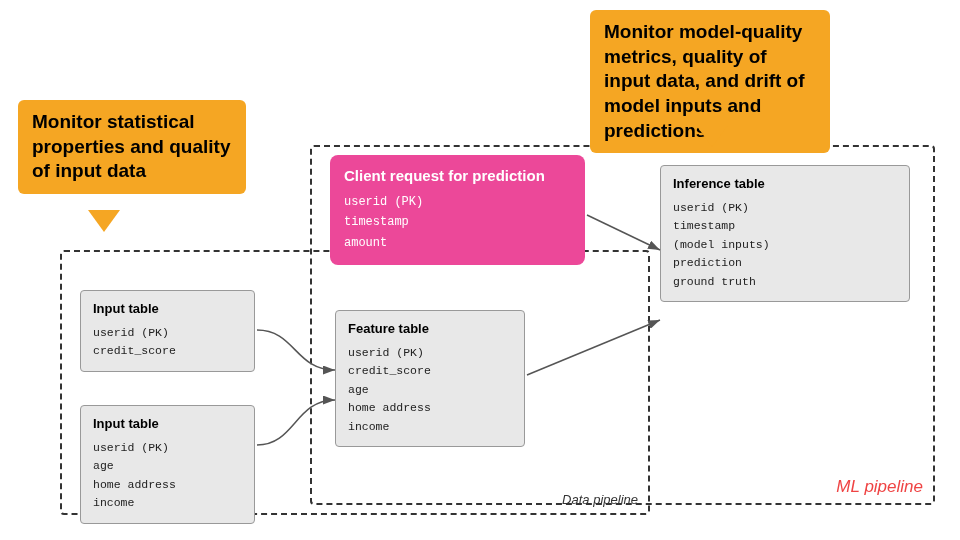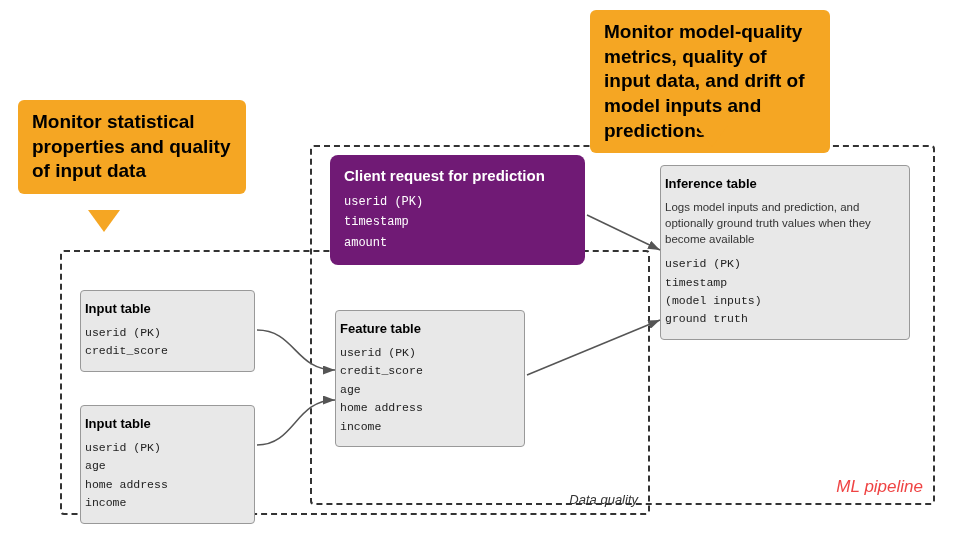--- a/index.html
+++ b/index.html
@@ -93,21 +93,21 @@
       font-style: italic;
       color: #333;
     }
 
     
     .table-box {
       position: absolute;
       background: #e8e8e8;
       border: 1.5px solid #999;
       border-radius: 4px;
-      padding: 10px 4px;
+      padding: 10px 12px;
     }
 
     .table-box .table-title {
       font-weight: bold;
       font-size: 13px;
       margin-bottom: 8px;
     }
 
     .table-box .table-fields {
       font-family: 'Courier New', monospace;
@@ -143,21 +143,21 @@
       left: 660px;
       width: 250px;
     }
 
     
     .client-request-box {
       position: absolute;
       top: 155px;
       left: 330px;
       width: 255px;
-      background: #701a75;
+      background: #ec4899;
       border-radius: 8px;
       padding: 12px 14px;
       color: #fff;
     }
 
     .client-request-box .client-title {
       font-weight: bold;
       font-size: 15px;
       margin-bottom: 8px;
     }
@@ -179,21 +179,21 @@
     }
   </style>
 </head>
 <body>
 
 <div class="ml-pipeline">
   <span class="ml-pipeline-label">ML pipeline</span>
 </div>
 
 <div class="data-pipeline">
-  <span class="data-pipeline-label">Data quality</span>
+  <span class="data-pipeline-label">Data pipeline</span>
 </div>
 
 <div class="callout-box callout-left">
   <span>Monitor statistical properties and quality of input data</span>
 </div>
 
 <div class="callout-box callout-right">
   <span>Monitor model-quality metrics, quality of input data, and drift of model inputs and predictions</span>
 </div>
 
@@ -234,25 +234,25 @@
     <div>userid (PK)</div>
     <div>credit_score</div>
     <div>age</div>
     <div>home address</div>
     <div>income</div>
   </div>
 </div>
 
 <div class="table-box inference-table">
   <div class="table-title">Inference table</div>
-  <div style="font-size:11.5px; color:#333; margin-bottom:8px; line-height:1.4;">Logs model inputs and prediction, and optionally ground truth values when they become available</div>
   <div class="table-fields">
     <div>userid (PK)</div>
     <div>timestamp</div>
     <div>(model inputs)</div>
+    <div>prediction</div>
     <div>ground truth</div>
   </div>
 </div>
 
 <svg class="arrows-svg">
 
   <defs>
     <marker id="arrowhead" markerWidth="8" markerHeight="6" refX="8" refY="3" orient="auto">
       <polygon points="0 0, 8 3, 0 6" fill="#555"></polygon>
     </marker>

